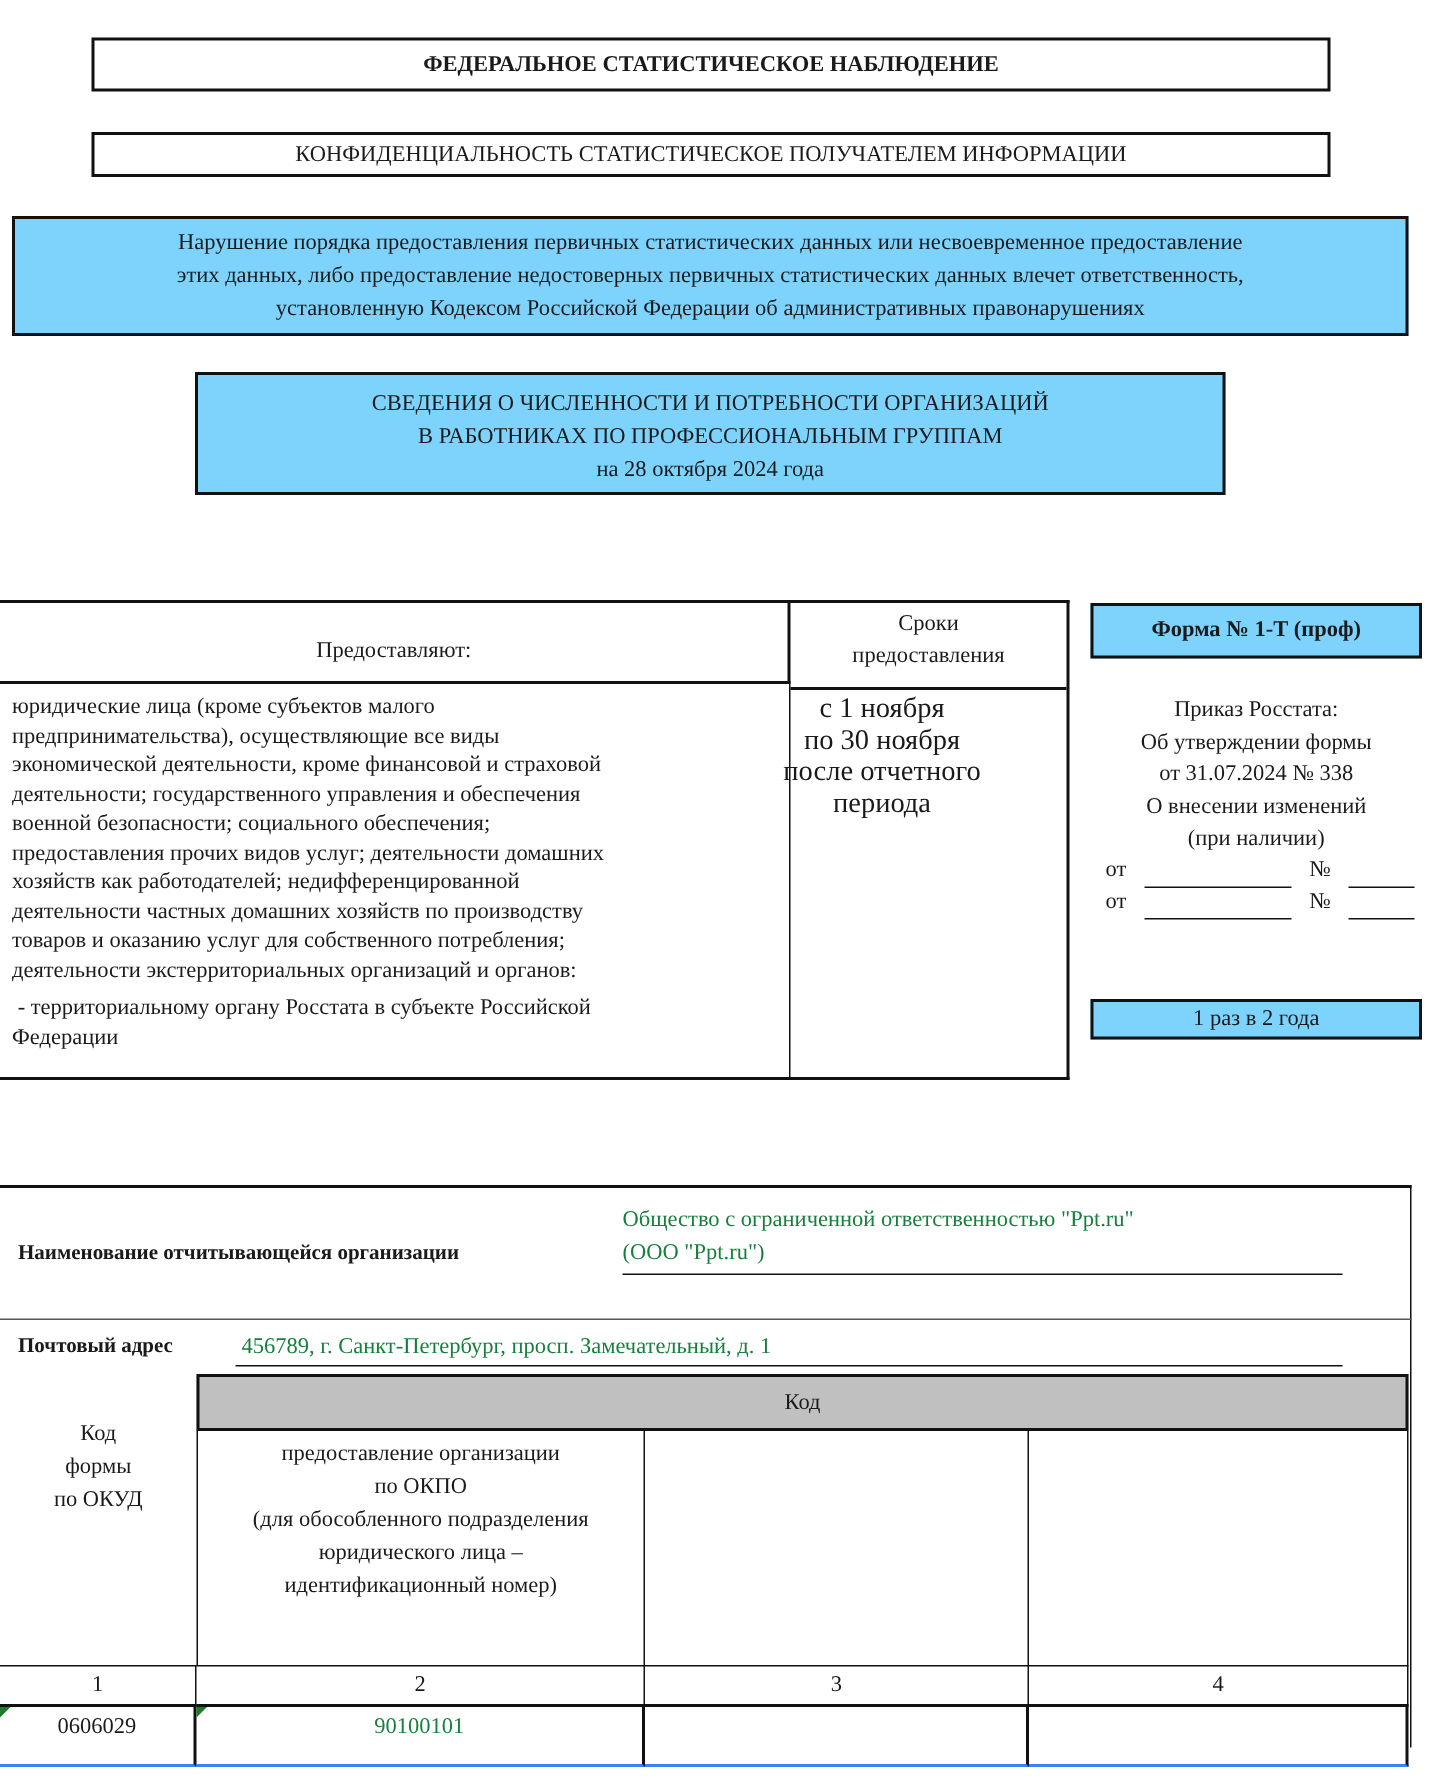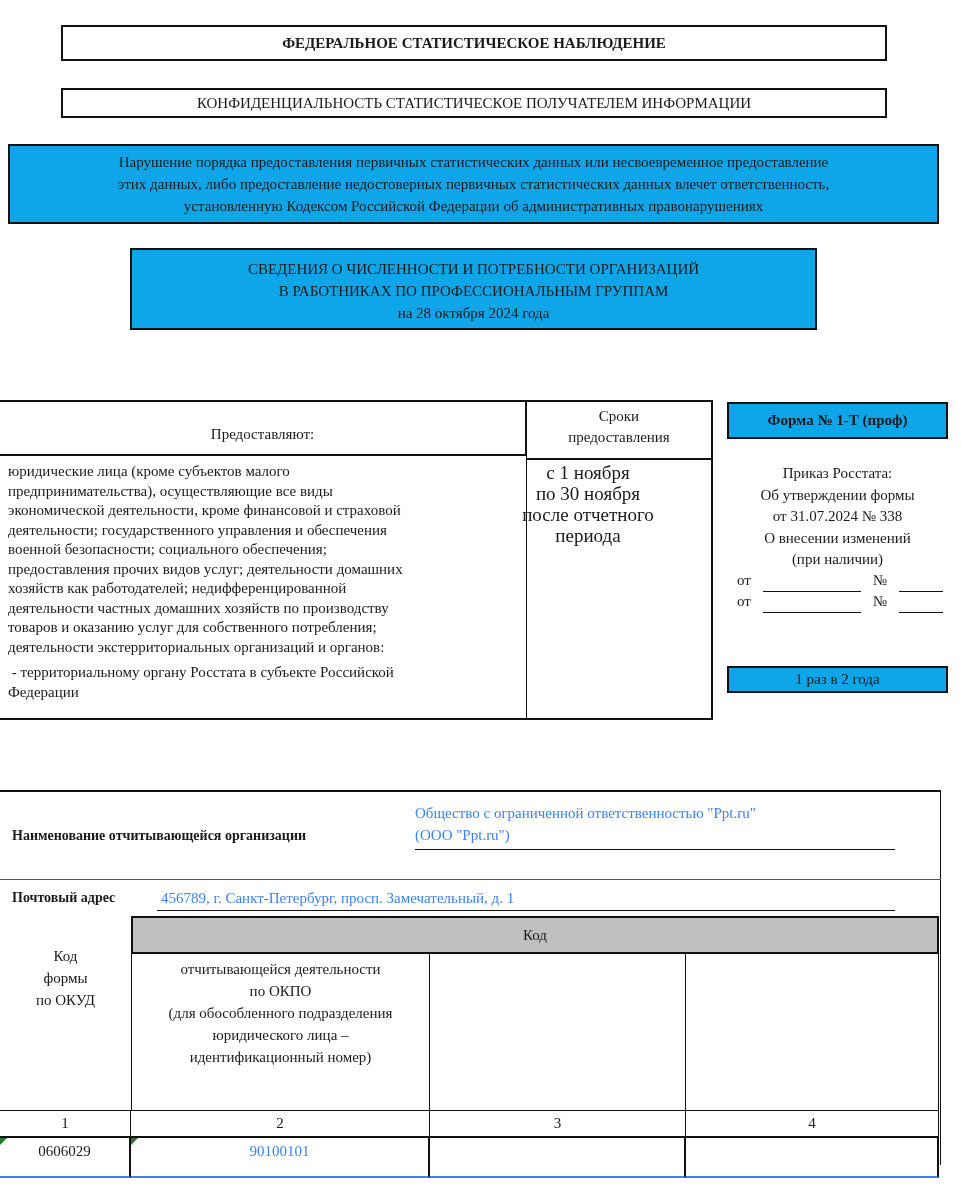--- a/index.html
+++ b/index.html
@@ -1,22 +1,22 @@
 <!DOCTYPE html>
 <html><head>
 <meta charset="utf-8">
 <style>
   html, body { margin: 0; padding: 0; background: #ffffff; }
   body { width: 961px; height: 1187px; position: relative; overflow: hidden;
          font-family: "Liberation Serif", "DejaVu Serif", serif; color: #1a1a1a; }
   .abs { position: absolute; box-sizing: border-box; }
   .center { text-align: center; }
   .box { border: 2px solid #111; }
-  .gray { background: #0ea5e9; }
-  .red { color: #3b82f6; }
+  .gray { background: #7dd3fc; }
+  .red { color: #15803d; }
 
   #hdr1 { left: 61px; top: 25px; width: 826px; height: 36px; line-height: 32px; font-size: 15px; font-weight: bold; }
   #hdr2 { left: 61px; top: 88px; width: 826px; height: 30px; line-height: 26px; font-size: 15px; }
   #warn { left: 8px; top: 144px; width: 931px; height: 80px; padding-top: 5px; font-size: 15px; line-height: 22px; }
   #title { left: 130px; top: 248px; width: 687px; height: 82px; padding-top: 8px; font-size: 15px; line-height: 22px; }
 
   
   #prov { left: 0; top: 400px; width: 713px; height: 320px; border: 2px solid #111; border-left: none; }
   #prov .colhdr-a { position: absolute; left: 0; top: 0; width: 527px; height: 54px; border-bottom: 2px solid #111; border-right: 2px solid #111; padding-top: 24px; box-sizing: border-box; font-size: 15px; }
   #prov .colhdr-b { position: absolute; left: 527px; top: 0; width: 184px; height: 58px; border-bottom: 2px solid #111; padding-top: 4px; box-sizing: border-box; font-size: 15px; line-height: 21px; }
@@ -136,21 +136,21 @@
 <div id="addr-lbl" class="abs lbl">Почтовый адрес</div>
 <div id="addr-val" class="abs red">456789, г. Санкт-Петербург, просп. Замечательный, д. 1</div>
 
 <div id="code-hdr" class="abs center">Код</div>
 <div id="col1-hdr" class="abs center">
   <div>Код</div>
   <div>формы</div>
   <div>по ОКУД</div>
 </div>
 <div id="col2-hdr" class="abs center">
-  <div>отчитывающейся деятельности</div>
+  <div>предоставление организации</div>
   <div>по ОКПО</div>
   <div>(для обособленного подразделения</div>
   <div>юридического лица –</div>
   <div>идентификационный номер)</div>
 </div>
 <div id="col3-hdr" class="abs"></div>
 <div id="col4-hdr" class="abs"></div>
 
 <div class="abs numrow c1 center">1</div>
 <div class="abs numrow c2 center">2</div>

